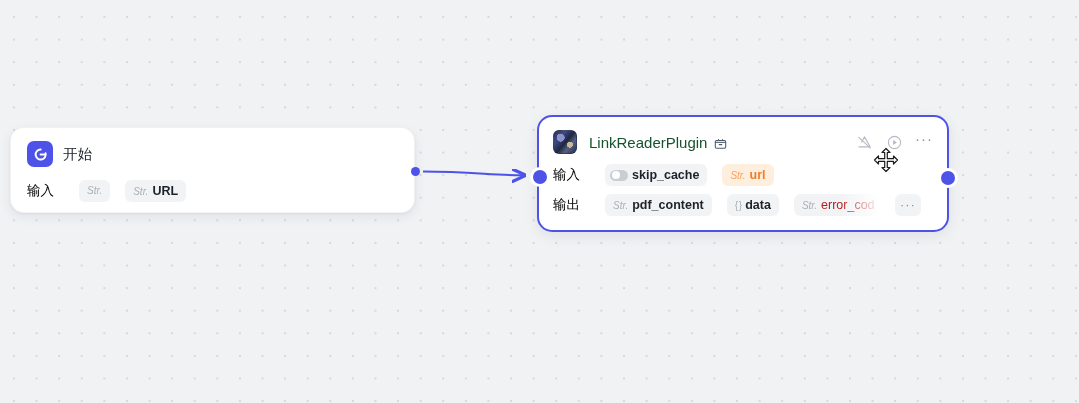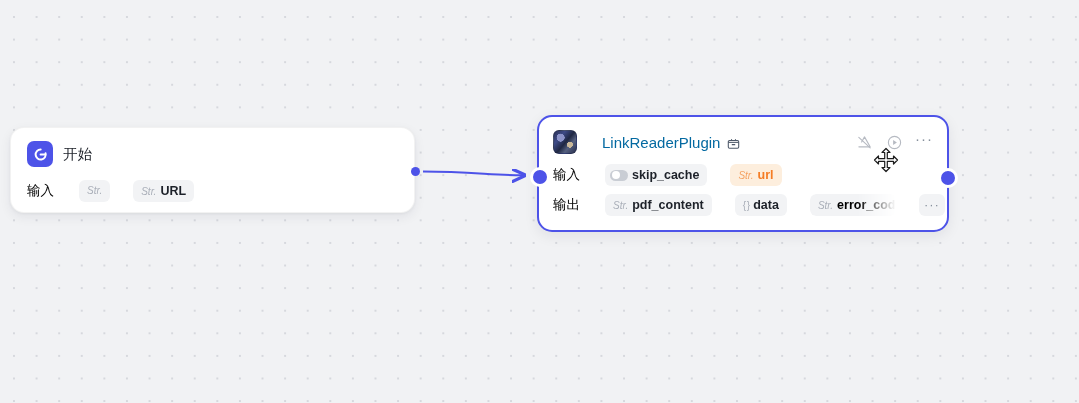--- a/index.html
+++ b/index.html
@@ -60,21 +60,21 @@
     align-items: center;
     gap: 18px;
     margin-top: 13px;
   }
   .row-label {
     font-size: 13.5px;
     color: #000000;
     width: 34px;
     flex: none;
   }
-  .tag-list { display: flex; align-items: center; gap: 23px; }
+  .tag-list { display: flex; align-items: center; gap: 15px; }
 
   
   .chip {
     display: inline-flex;
     align-items: baseline;
     gap: 4px;
     background: #f2f3f5;
     border-radius: 6px;
     padding: 3px 8px;
     height: 22px;
@@ -120,21 +120,21 @@
     background: #ffffff;
   }
 
   .chip.faded {
     position: relative;
     overflow: hidden;
     max-width: 86px;
     -webkit-mask-image: linear-gradient(to right, #000 0%, #000 55%, rgba(0,0,0,0) 100%);
             mask-image: linear-gradient(to right, #000 0%, #000 55%, rgba(0,0,0,0) 100%);
   }
-  .chip.faded .nm { color: #000000; font-weight: 700; }
+  .chip.faded .nm { color: #b91c1c; font-weight: 400; }
 
   .more-chip {
     display: inline-flex;
     align-items: center;
     justify-content: center;
     background: #f2f3f5;
     border-radius: 6px;
     width: 26px; height: 22px;
     color: #86909c;
     font-size: 13px;
@@ -160,23 +160,23 @@
     width: 24px; height: 24px;
     border-radius: 6px;
     flex: none;
     background:
       radial-gradient(circle at 30% 30%, #8c93c8 0 18%, rgba(0,0,0,0) 19%),
       radial-gradient(circle at 72% 62%, #c9b89a 0 14%, rgba(0,0,0,0) 15%),
       linear-gradient(130deg, #2b3157 0%, #3d4a86 28%, #1f2742 52%, #55607f 70%, #2a3050 100%);
     border: 1px solid rgba(0,0,0,0.12);
   }
   .plugin-title {
-    margin-left: 25px;
+    margin-left: 12px;
     font-size: 15px;
-    color: #0369a1;
+    color: #14532d;
     white-space: nowrap;
   }
   .store-icon { margin-left: 7px; display: inline-flex; align-items: center; position: relative; top: 1px;}
   .head-actions {
     margin-left: auto;
     display: flex;
     align-items: center;
     gap: 12px;
   }
   .icon-btn {

